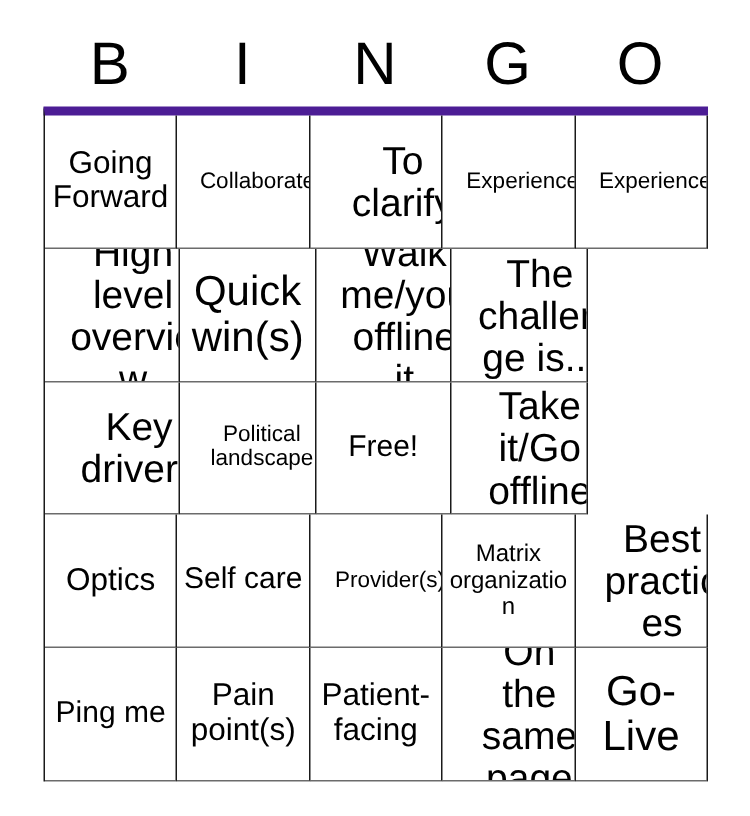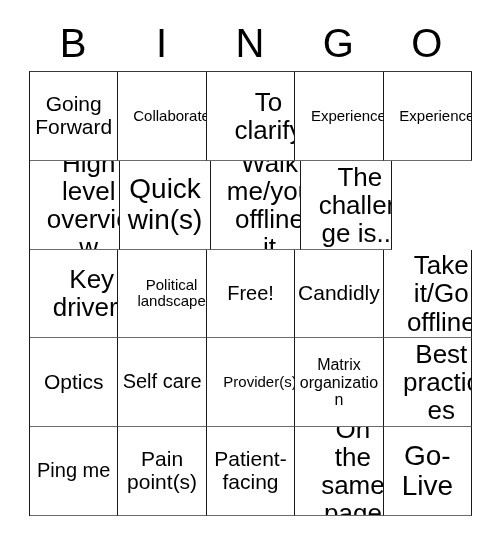--- a/index.html
+++ b/index.html
@@ -31,21 +31,21 @@
     align-items: center;
     justify-content: center;
     font-size: 40px;
     font-weight: 400;
     color: #000000;
     line-height: 1;
     letter-spacing: 0;
   }
   .grid {
     width: 442px;
-    border-top: 1px solid #4c1d95;
+    border-top: 6px solid #4c1d95;
     border-left: 1px solid #1a1a1a;
     box-sizing: content-box;
   }
   .grid-row {
     display: flex;
     width: 442px;
   }
   .cell {
     width: 87.4px;
     height: 87.8px;
@@ -126,23 +126,20 @@
     <div class="grid-row">
       <div class="cell fs-lg">
           <span class="cell-text">Key drivers</span>
         </div>
       <div class="cell fs-xs">
           <span class="cell-text">Political landscape</span>
         </div>
       <div class="cell fs-xxl">
           <span class="cell-text">Free!</span>
         </div>
-      <div class="cell fs-md">
-          <span class="cell-text">Candidly</span>
-        </div>
       <div class="cell fs-sm">
           <span class="cell-text">Take it/Go offline</span>
         </div>
     </div>
 
     <div class="grid-row">
       <div class="cell fs-md">
           <span class="cell-text">Optics</span>
         </div>
       <div class="cell fs-xxl">

